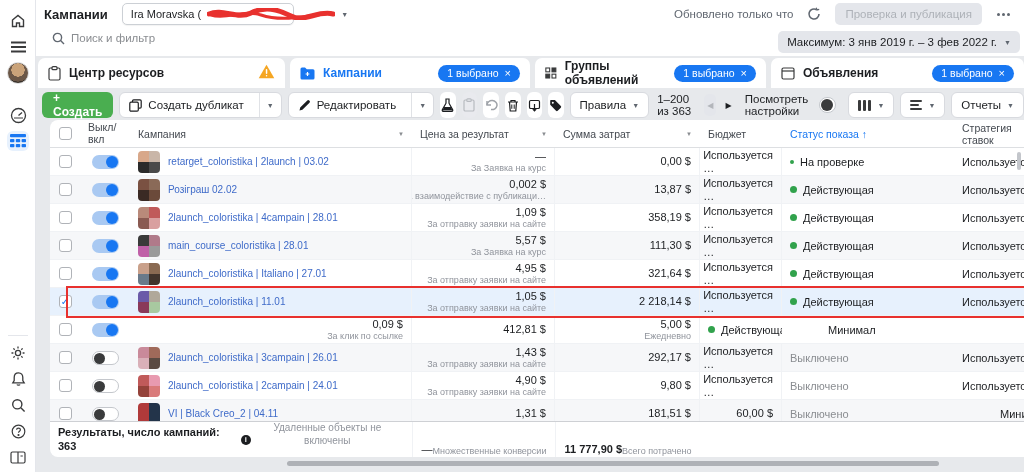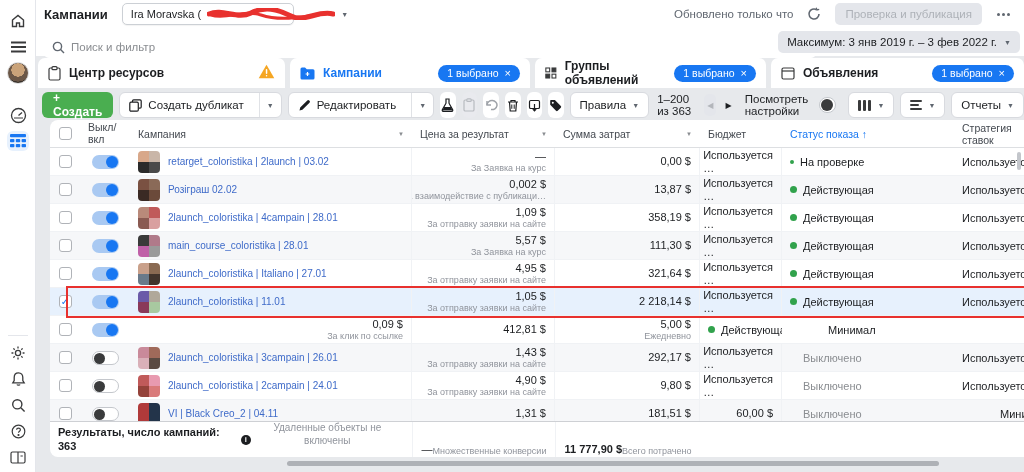--- a/index.html
+++ b/index.html
@@ -24,21 +24,21 @@
   .account-pill { margin-left:14px; height:22px; border:1px solid #ccd0d5; border-radius:5px; background:#fff; display:flex; align-items:center; padding:0 8px; gap:6px; cursor:pointer; width:172px; box-shadow:0 1px 1px rgba(0,0,0,.05); }
   .account-pill .nm { font-size:11px; white-space:nowrap; }
   .caret { font-size:7px; color:#606770; }
   .hr1-right { margin-left:auto; display:flex; align-items:center; gap:8px; padding-right:8px; }
   .updated { color:#606770; font-size:11.5px; }
   .icon-btn { width:26px; height:22px; display:flex; align-items:center; justify-content:center; border-radius:5px; cursor:pointer; color:#606770; }
   .btn-gray { height:22px; background:#e4e6eb; color:#aeb2b8; border-radius:5px; display:flex; align-items:center; padding:0 10px; font-size:11.5px; cursor:default; }
   .dots { display:flex; gap:2px; }
   .dots i { width:3px; height:3px; border-radius:50%; background:#606770; }
 
-  .hrow2 { position:absolute; left:0; top:36px; right:0; height:28px; display:flex; align-items:flex-start; }
+  .hrow2 { position:absolute; left:0; top:21px; right:0; height:28px; display:flex; align-items:flex-end; }
   .search-box { margin-left:8px; width:772px; height:22px; display:flex; align-items:center; gap:6px; padding:0 8px; background:#fff; border-radius:5px; }
   .search-box input { border:none; outline:none; flex:1; font-size:11.5px; font-family:inherit; color:#1c1e21; background:transparent; }
   .search-box input::placeholder { color:#8a8d91; }
   .date-pill { position:absolute; right:4px; top:31px; height:22px; background:#e4e6eb; border-radius:5px; display:flex; align-items:center; gap:7px; padding:0 9px; font-size:11.5px; color:#1c1e21; cursor:pointer; white-space:nowrap; }
 
   
   .tabs-band { position:absolute; left:38px; top:58px; right:0; height:30px; display:flex; gap:5px; }
   .tab-card { background:#fff; border-radius:7px 7px 0 0; display:flex; align-items:center; padding:0 10px; gap:8px; cursor:pointer; }
   .tab-resource { width:247px; }
   .tab-resource .lbl { font-weight:bold; font-size:12px; }
@@ -100,21 +100,21 @@
   .cname { color:#3f6bc9; font-size:10px; white-space:nowrap; overflow:hidden; text-overflow:ellipsis; cursor:pointer; }
   .num-cell { flex-direction:column; align-items:flex-end !important; justify-content:center; line-height:1.15; border-right:1px solid #f0f2f5; }
   .cell-campaign { border-right:1px solid #f0f2f5; }
   .val { font-size:11px; color:#1c1e21; }
   .sub { font-size:9px; color:#90949c; white-space:nowrap; }
   .cell-status { gap:6px; border-right:none; }
   .dot { width:7px; height:7px; border-radius:50%; flex:0 0 auto; }
   .dot.active { background:#31a24c; }
   .dot.review { background:#fff; border:2px solid #31a24c; width:4px; height:4px; }
   .status-txt { font-size:11px; }
-  .status-off .status-txt { color:#8a8d91;margin-left:13px; }
+  .status-off .status-txt { color:#8a8d91; }
   .cell-strategy { font-size:11px; white-space:nowrap; }
   .cell-strategy.indent { padding-left:46px; }
 
   .tfoot { height:36px; border-top:1px solid #ced0d4; align-items:center; }
   .tfoot > div { padding:0 8px; height:100%; display:flex; flex-direction:row; justify-content:center; line-height:1.25; }
   .f-results { grid-column:1 / 4; }
   .f-bold { font-weight:bold; font-size:11px; display:flex; align-items:center; gap:4px; }
   .f-sub { color:#90949c; font-size:10px;text-align:center; }
   .f-num { align-items:flex-end; border-left:1px solid #f0f2f5; }
   .info-i { width:10px; height:10px; border-radius:50%; background:#1c1e21; color:#fff; font-size:7.5px; display:inline-flex; align-items:center; justify-content:center; font-weight:bold; }

